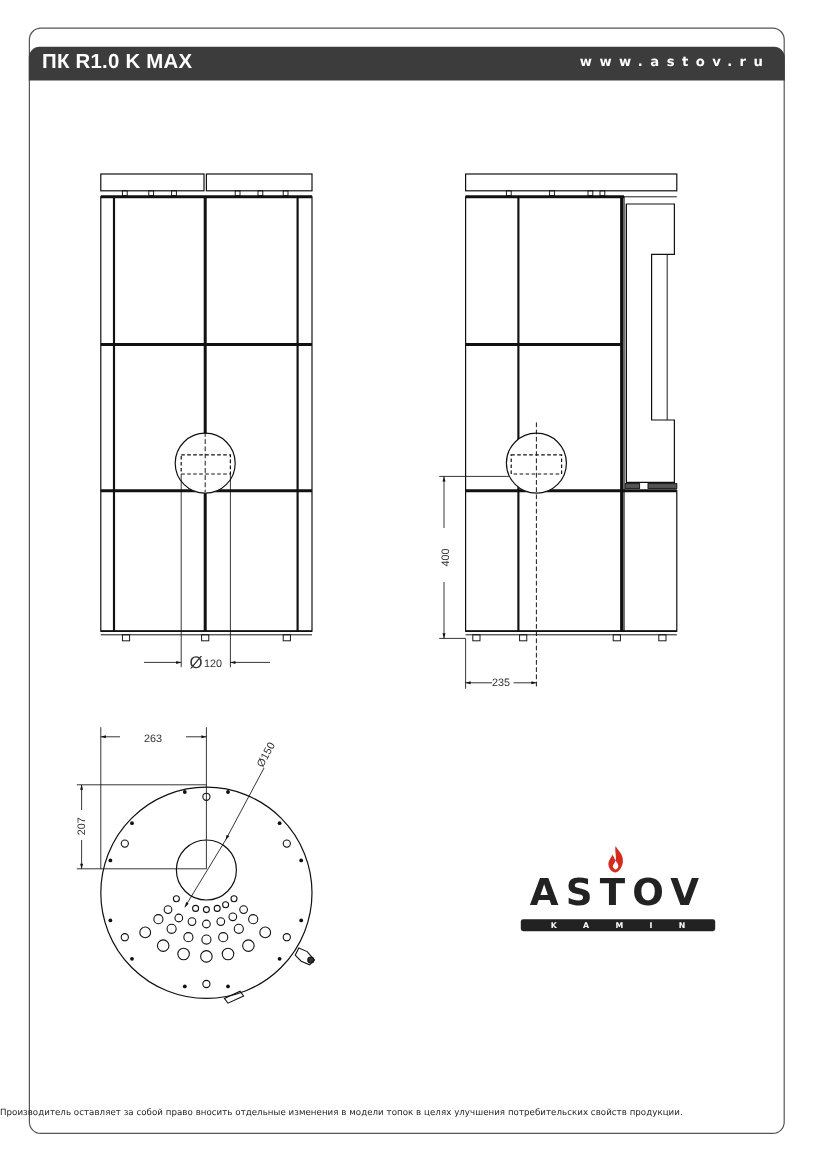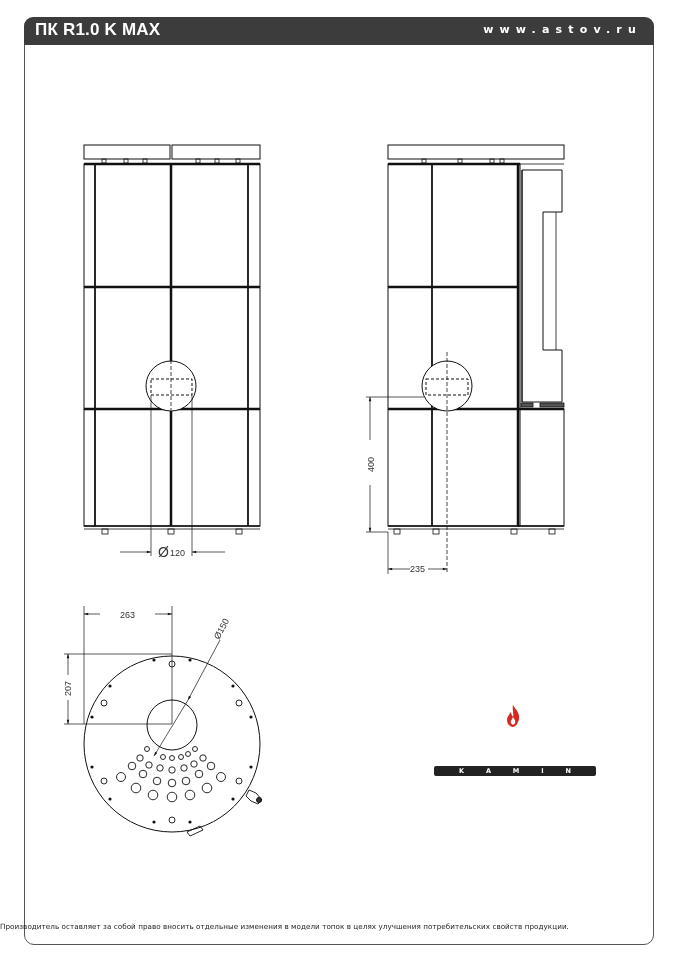--- a/index.html
+++ b/index.html
@@ -1,18 +1,18 @@
 <!DOCTYPE html>
 <html><head>
 <meta charset="utf-8">
 <style>
   html, body { margin:0; padding:0; background:#ffffff; }
   body { width:679px; height:970px; position:relative; overflow:hidden; font-family:"DejaVu Sans", sans-serif; }
   .sheet { position:absolute; left:24px; top:23px; width:630px; height:922px; border:1px solid #555; border-radius:10px; background:#fff; box-sizing:border-box; }
-  .header { position:absolute; left:24px; top:17px; width:630px; height:28px; background:#3c3c3c; border-radius:9px 9px 0 0; box-sizing:border-box; }
+  .header { position:absolute; left:24px; top:39px; width:630px; height:28px; background:#3c3c3c; border-radius:9px 9px 0 0; box-sizing:border-box; }
   .title { position:absolute; left:11px; top:3px; color:#fff; font-family:"Liberation Sans", sans-serif; font-weight:bold; font-size:17px; letter-spacing:0.2px; }
   .site { position:absolute; right:12px; top:6px; color:#fff; font-family:"DejaVu Sans", sans-serif; font-weight:bold; font-size:11px; letter-spacing:6.2px;text-align:right; }
   .drawing { position:absolute; left:0; top:0; }
   .footer { position:absolute; left:0; width:679px; top:922px; font-family:"DejaVu Sans", sans-serif; font-size:7.2px; color:#222; letter-spacing:0.05px; }
   .logo { position:absolute; left:430px; top:700px; width:170px; height:80px; }
   .logo-word { position:absolute; left:0; top:26px; width:170px; text-align:center; font-family:"DejaVu Sans", sans-serif; font-weight:bold; font-size:31px; letter-spacing:6px; color:#222; }
   .logo-bar { position:absolute; left:4px; top:66px; width:162px; height:10px; background:#222; border-radius:2px; }
   .logo-sub { position:absolute; left:4px; top:66px; width:162px; height:10px; font-family:"DejaVu Sans", sans-serif; font-weight:bold; font-size:6.5px; color:#fff; line-height:10px; display:flex; justify-content:space-around; padding:0 14px; box-sizing:border-box; }
   .logo-flame { position:absolute; left:74px; top:4px; }
   .dimtxt { font-family:"Liberation Sans", sans-serif; font-size:9px; fill:#333; }
@@ -206,20 +206,21 @@
   <text x="120" y="618" class="dimtxt">263</text>
   <text x="0" y="0" class="dimtxt" transform="translate(71,696) rotate(-90)">207</text>
   <text x="0" y="0" class="dimtxt" transform="translate(219,640) rotate(-62)">Ø150</text>
 </svg>
 
 <div class="logo">
   <svg class="logo-flame" width="18" height="24" viewBox="0 0 18 24">
     <path d="M9,1 C11,5 16,8 15,15 C14,20 11,23 9,23 C6,23 3,20 3,16 C3,12 6,11 6,8 C8,10 8,12 9,13 C10,10 8,5 9,1 Z" fill="#d52b1e"></path>
     <path d="M9,13 C10,15 12,16 11,19 C10,21 8,21 7,19 C6,17 8,16 9,13 Z" fill="#fff"></path>
   </svg>
+  <div class="logo-word">ASTOV</div>
   <div class="logo-bar"></div>
   <div class="logo-sub">
     <span>K</span>
     <span>A</span>
     <span>M</span>
     <span>I</span>
     <span>N</span>
   </div>
 </div>
 

